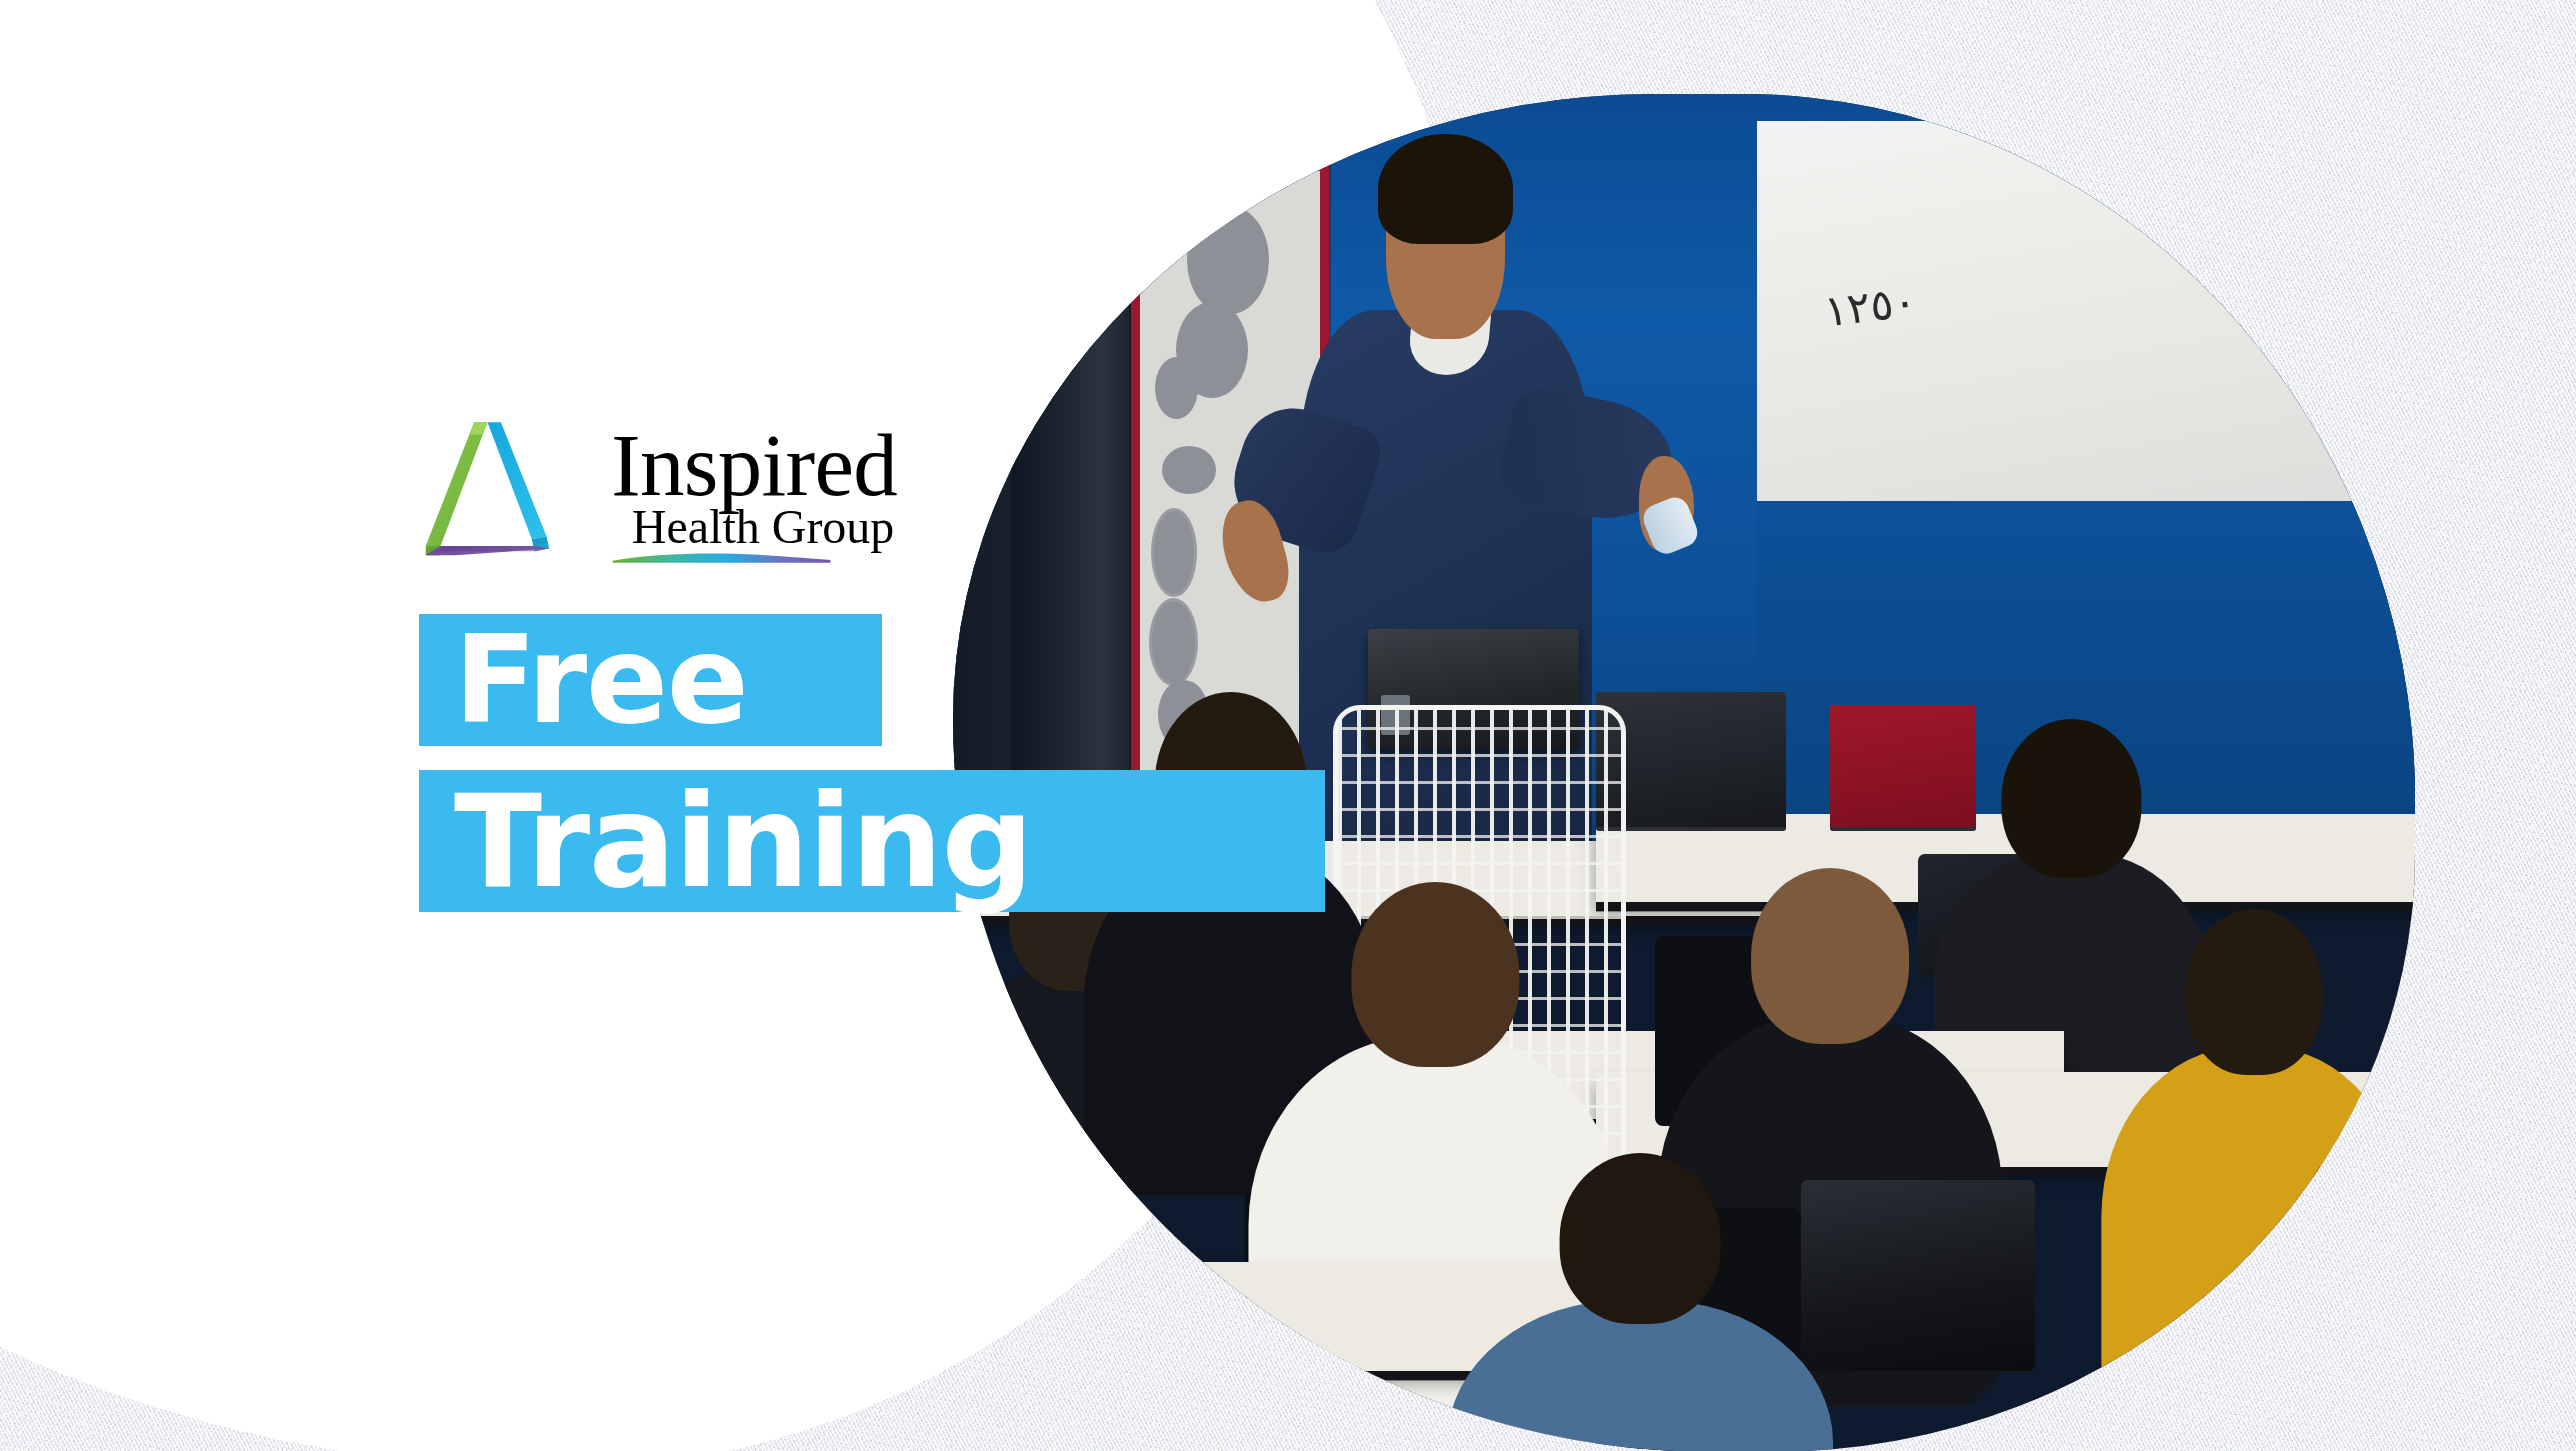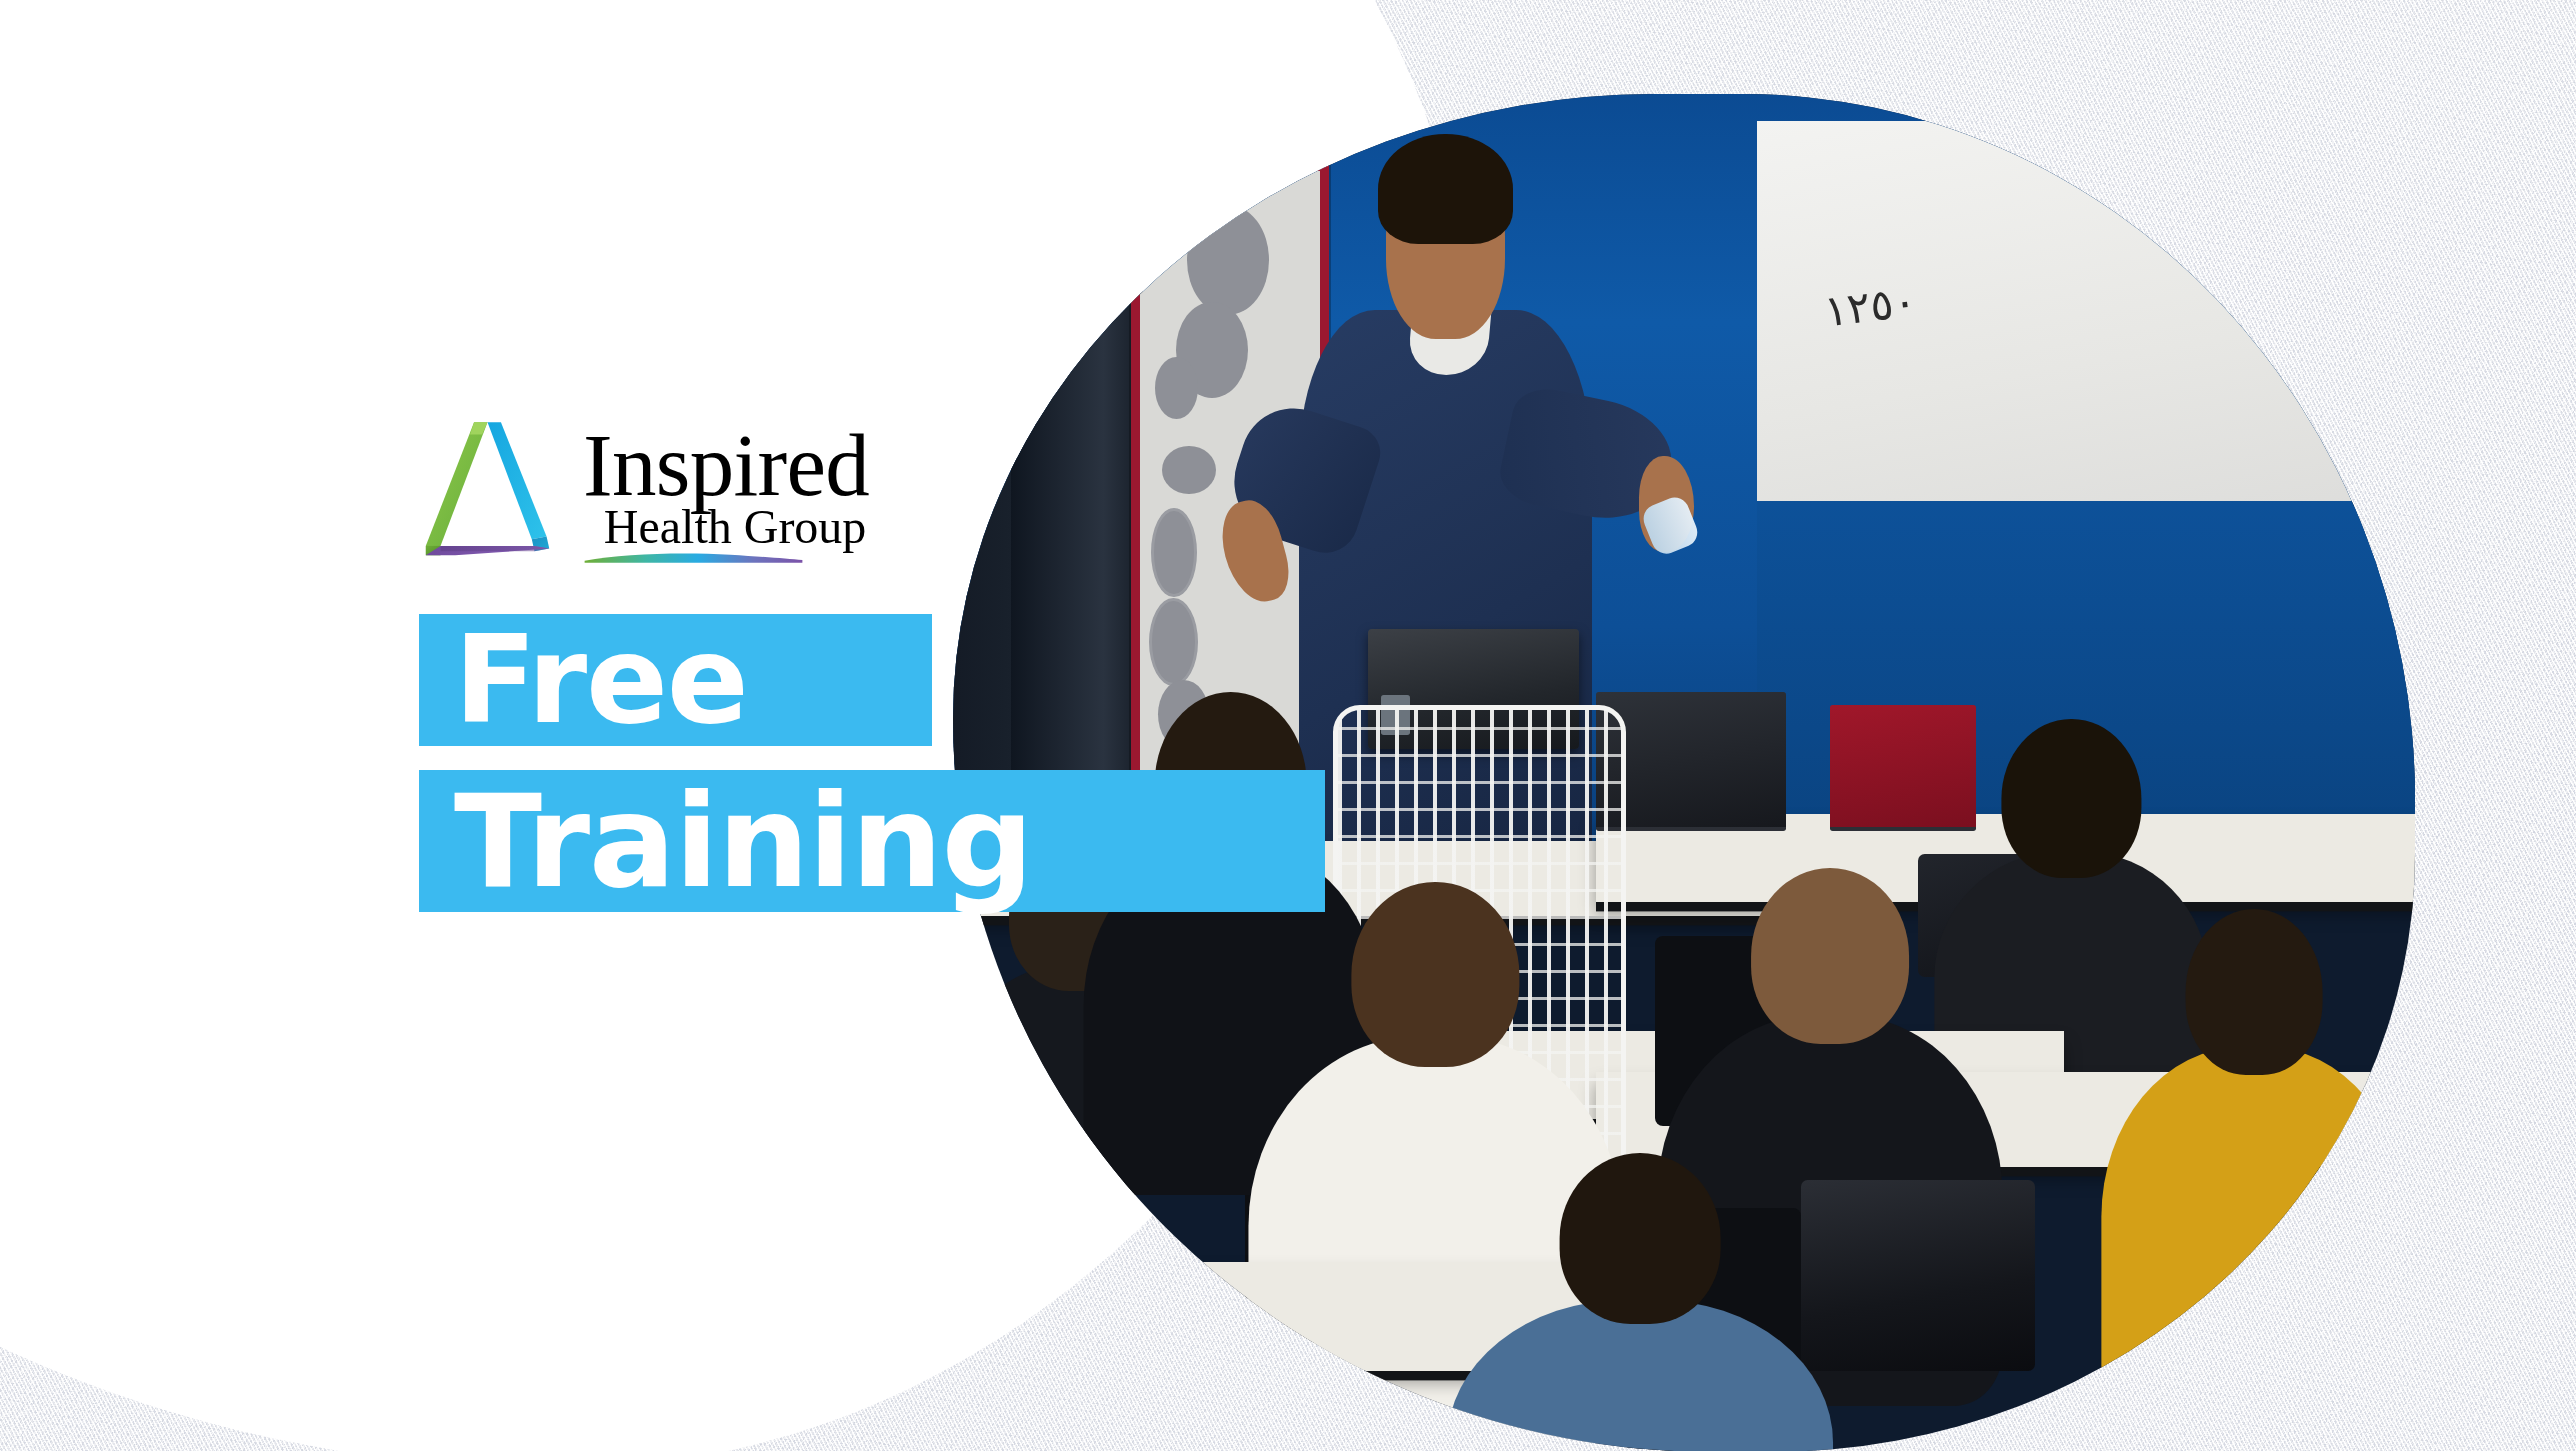--- a/index.html
+++ b/index.html
@@ -226,39 +226,39 @@
   .ch3{ left:46%; top:82%; width:12%; height:18%;}
 
   
   .content { position:absolute; left:0; top:0; width:100%; height:100%; }
 
   .logo-row{
     position:absolute; left:415px; top:417px;
     display:flex; align-items:flex-start; gap:23px;
   }
   .logo-mark{ width:145px; height:145px; flex:0 0 auto; }
-  .logo-words{ padding-top:8px; }
+  .logo-words{ padding-top:8px;margin-left:28px; }
   .logo-title{
     font-family:"Liberation Serif", serif;
     font-size:89px; line-height:.92; color:#000;
     letter-spacing:-0.7px;
   }
   .logo-sub{
     font-family:"Liberation Serif", serif;
     font-size:48px; line-height:1; color:#000;
     text-align:right; margin-top:-4px; padding-right:2.7px;
   }
   .swoosh{ width:221px; height:10.7px; margin-left:auto; margin-top:1.3px; }
 
   .band{
     position:absolute;
     background:#3bbaf0;
     display:flex; align-items:center;
   }
-  .band-free{ left:419px; top:614px; width:513px; height:132px; }
+  .band-free{ left:419px; top:614px; width:463px; height:132px; }
   .band-training{ left:419px; top:770px; width:906px; height:142px; }
 
   .band-text{
     color:#ffffff;
     font-family:"DejaVu Sans", sans-serif;
     font-weight:bold;
     letter-spacing:-1.3px;
     padding-left:35px;
     line-height:1;
   }

